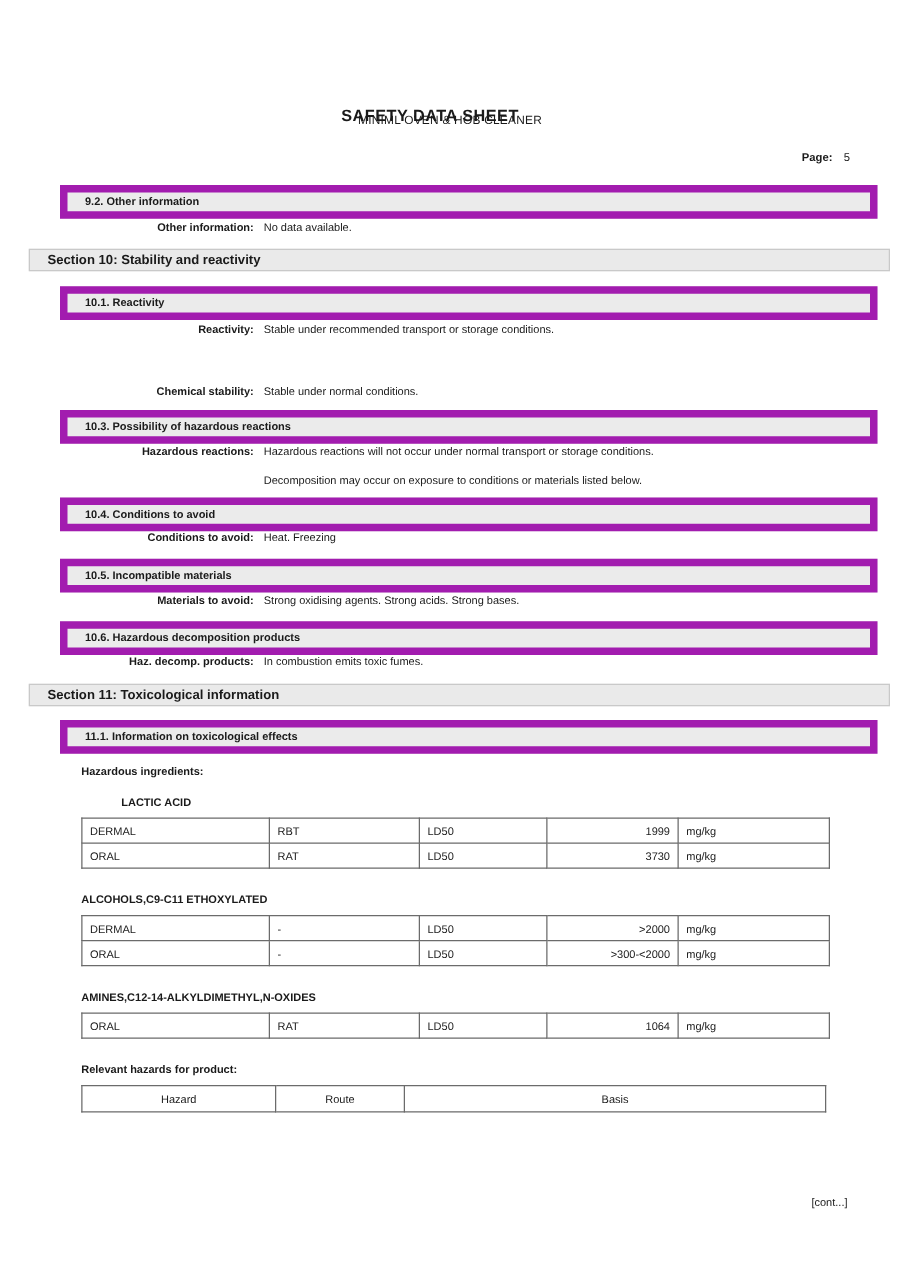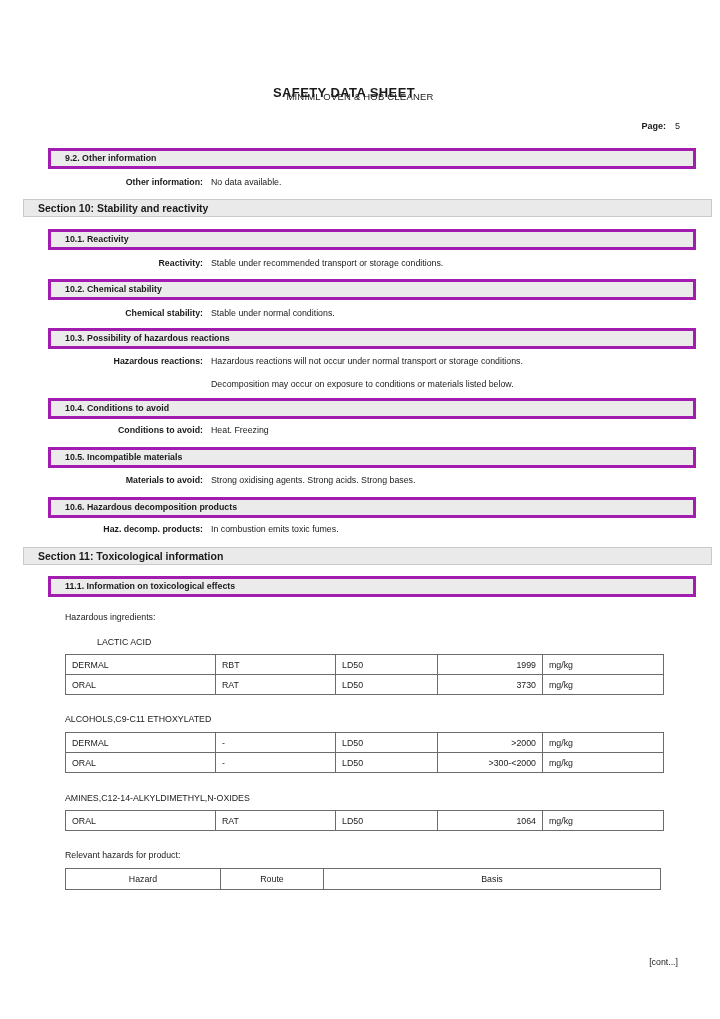--- a/index.html
+++ b/index.html
@@ -5,27 +5,27 @@
   html,body{margin:0;padding:0;background:#ffffff;}
   .page{position:relative;width:720px;height:1019px;background:#ffffff;overflow:hidden;
         font-family:"Liberation Sans", sans-serif;color:#1a1a1a;}
   .abs{position:absolute;}
   .doc-title{width:688px;text-align:center;font-size:13px;font-weight:bold;letter-spacing:.4px;}
   .doc-subtitle{width:720px;text-align:center;font-size:9.5px;letter-spacing:.2px;}
   .page-ind{right:40px;font-size:9px;}
   .page-ind .plabel{font-weight:bold;margin-right:9px;}
   .secbar{left:23px;width:673px;height:16px;background:#eaeaea;border:1px solid #c9c9c9;
           font-size:10.5px;font-weight:bold;line-height:16px;padding-left:14px;box-sizing:content-box;}
-  .subbar{left:48px;width:628px;height:15px;background:#ebebeb;border:3px solid #a21caf;
+  .subbar{left:48px;width:628px;height:15px;background:#ebebeb;border:6px solid #a21caf;
           font-size:8.8px;font-weight:bold;line-height:15px;padding-left:14px;box-sizing:content-box;}
   .field{left:0;font-size:8.8px;white-space:nowrap;}
   .flabel{display:inline-block;width:203px;text-align:right;font-weight:bold;}
   .fvalue{margin-left:8px;}
   .cont-line{left:211px;font-size:8.8px;white-space:nowrap;}
-  .blabel{left:65px;font-size:8.8px;font-weight:normal;white-space:nowrap;}
+  .blabel{left:65px;font-size:8.8px;font-weight:bold;white-space:nowrap;}
   table.tox{border-collapse:collapse;table-layout:fixed;width:598px;font-size:8.8px;}
   table.tox td{border:1px solid #6b6b6b;height:19px;padding:0 6px;overflow:hidden;white-space:nowrap;}
   table.tox td.num{text-align:right;}
   table.haz{border-collapse:collapse;table-layout:fixed;width:595px;font-size:8.8px;}
   table.haz td{border:1px solid #6b6b6b;height:20px;text-align:center;padding:0 4px;}
   .footer-cont{right:42px;font-size:8.8px;}
 </style>
 </head>
 <body>
 
@@ -43,21 +43,20 @@
     <span class="flabel">Other information:</span><span class="fvalue">No data available.</span>
   </div>
 
   <div class="abs secbar" style="top:199px;">Section 10: Stability and reactivity</div>
 
   <div class="abs subbar" style="top:229px;">10.1. Reactivity</div>
   <div class="abs field" style="top:258px;">
     <span class="flabel">Reactivity:</span><span class="fvalue">Stable under recommended transport or storage conditions.</span>
   </div>
 
-  <div class="abs subbar" style="top:279px;">10.2. Chemical stability</div>
   <div class="abs field" style="top:308px;">
     <span class="flabel">Chemical stability:</span><span class="fvalue">Stable under normal conditions.</span>
   </div>
 
   <div class="abs subbar" style="top:328px;">10.3. Possibility of hazardous reactions</div>
   <div class="abs field" style="top:356px;">
     <span class="flabel">Hazardous reactions:</span><span class="fvalue">Hazardous reactions will not occur under normal transport or storage conditions.</span>
   </div>
   <div class="abs cont-line" style="top:379px;">Decomposition may occur on exposure to conditions or materials listed below.</div>
 

